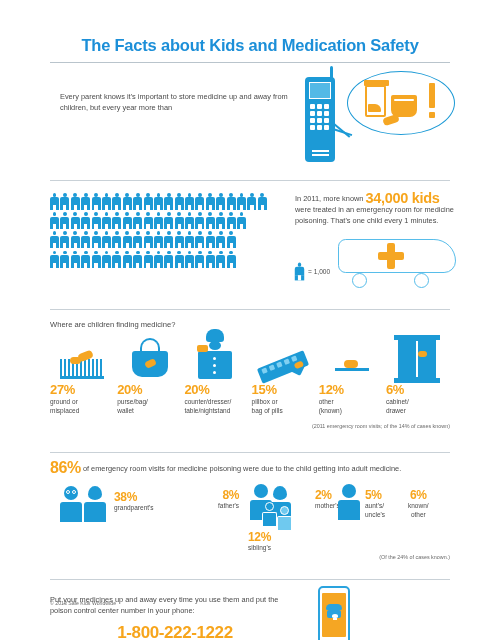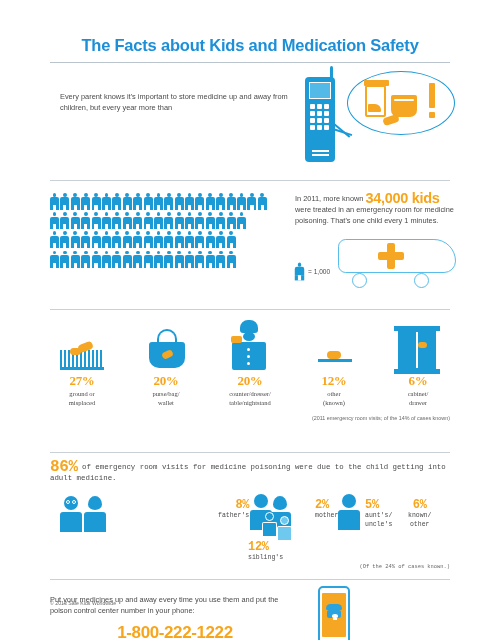--- a/index.html
+++ b/index.html
@@ -80,21 +80,21 @@
   .amb .w1{left:14px;} .amb .w2{left:76px;}
   .cross{position:absolute;left:40px;top:4px;width:26px;height:26px;}
   .cross:before,.cross:after{content:"";position:absolute;background:#f5a623;border-radius:2px;}
   .cross:before{left:9px;top:0;width:8px;height:26px;}
   .cross:after{left:0;top:9px;width:26px;height:8px;}
 
   
   .sec3{position:relative;height:125px;padding-top:10px;}
   .q{font-size:7.6px;color:#4a4a4a;margin-bottom:4px;}
   .places{display:flex;justify-content:space-between;align-items:flex-end;margin-top:6px;}
-  .place{width:64px;text-align:center;font-family:Liberation Serif, serif;}
+  .place{width:64px;}
   .place .art{height:44px;position:relative;}
   .place .pct{color:#f7a51c;font-size:13px;font-weight:bold;margin-top:3px;letter-spacing:-0.3px;}
   .place .lab{font-size:6.5px;line-height:8.5px;color:#4a4a4a;margin-top:1px;}
   .foot{font-size:5.4px;color:#6a6a6a;text-align:right;margin-top:8px;}
 
   .ic-ground{position:absolute;left:10px;bottom:2px;width:44px;height:18px;background:repeating-linear-gradient(90deg,#1c9ad6 0 2px,#fff 2px 4px);}
   .ic-ground:after{content:"";position:absolute;left:0;bottom:-2px;width:44px;height:3px;background:#1c9ad6;}
   .ic-ground .p1{position:absolute;left:18px;top:-7px;width:15px;height:8px;background:#f5a623;border-radius:5px;transform:rotate(-22deg);}
   .ic-ground .p2{position:absolute;left:10px;top:-2px;width:11px;height:7px;background:#f5a623;border-radius:5px;}
 
@@ -119,21 +119,21 @@
   .ic-other{position:absolute;left:16px;bottom:8px;width:34px;height:3px;background:#1c9ad6;}
   .ic-other .p{position:absolute;left:9px;top:-8px;width:14px;height:8px;background:#f5a623;border-radius:5px;}
 
   .ic-cab{position:absolute;left:12px;bottom:0;width:38px;height:40px;background:#1c9ad6;}
   .ic-cab .t{position:absolute;left:-4px;top:-4px;width:46px;height:5px;background:#1c9ad6;}
   .ic-cab .b{position:absolute;left:-4px;bottom:-4px;width:46px;height:5px;background:#1c9ad6;}
   .ic-cab .split{position:absolute;left:18px;top:2px;width:2px;height:36px;background:#fff;}
   .ic-cab .p{position:absolute;left:20px;top:12px;width:9px;height:6px;background:#f5a623;border-radius:4px;}
 
   
-  .sec4{position:relative;height:110px;padding-top:9px;font-family:Liberation Mono, monospace;}
+  .sec4{position:relative;height:110px;padding-top:9px;}
   .lede{font-size:7.4px;color:#4a4a4a;line-height:11px;}
   .lede .pct86{color:#f7a51c;font-size:16px;font-weight:bold;vertical-align:-2px;letter-spacing:-0.4px;}
   .fam{position:relative;height:82px;margin-top:4px;}
   .grp{position:absolute;}
   .fpct{color:#f7a51c;font-size:12px;font-weight:bold;letter-spacing:-0.3px;}
   .flab{font-size:6.5px;line-height:8.5px;color:#4a4a4a;}
 
   .adult{position:relative;width:22px;height:36px;display:inline-block;}
   .adult i{position:absolute;left:4px;top:0;width:14px;height:14px;border-radius:50%;background:#1c9ad6;}
   .adult b{position:absolute;left:0;top:16px;width:22px;height:20px;background:#1c9ad6;border-radius:3px 3px 0 0;}
@@ -701,20 +701,21 @@
       <div class="amb">
         <div class="body"></div>
           <div class="w w1"></div>
           <div class="w w2"></div>
         <div class="cross"></div>
       </div>
     </div>
     <div class="rule thin"></div>
 
     <div class="sec3">
+      <div class="q">Where are children finding medicine?</div>
       <div class="places">
 
         <div class="place">
           <div class="art">
               <div class="ic-ground">
                 <div class="p1"></div>
                 <div class="p2"></div>
               </div>
             </div>
           <div class="pct">27%</div>
@@ -743,20 +744,36 @@
                 <div class="d d1"></div>
                 <div class="d d2"></div>
                 <div class="d d3"></div>
               </div>
             </div>
           <div class="pct">20%</div>
           <div class="lab" style="white-space:pre-line">counter/dresser/
 table/nightstand</div>
         </div>
 
+        <div class="place">
+          <div class="art">
+              <div class="ic-pillbox2"></div>
+              <div class="ic-pillbox">
+                <div class="s n1"></div>
+                <div class="s n2"></div>
+                <div class="s n3"></div>
+                <div class="s n4"></div>
+                <div class="s n5"></div>
+                <div class="p"></div>
+              </div>
+            </div>
+          <div class="pct">15%</div>
+          <div class="lab" style="white-space:pre-line">pillbox or
+bag of pills</div>
+        </div>
 
         <div class="place">
           <div class="art">
               <div class="ic-other">
                 <div class="p"></div>
               </div>
             </div>
           <div class="pct">12%</div>
           <div class="lab" style="white-space:pre-line">other
 (known)</div>
@@ -790,20 +807,24 @@
           <div style="display:flex;align-items:flex-end;gap:2px;">
             <div class="adult">
                 <i></i>
                 <div class="glasses"></div>
                 <b></b>
               </div>
             <div class="adult f">
                 <i></i>
                 <b></b>
               </div>
+            <div style="margin-left:6px;padding-bottom:10px;">
+              <div class="fpct">38%</div>
+              <div class="flab">grandparent's</div>
+            </div>
           </div>
         </div>
 
         <div class="grp" style="left:168px;top:10px;text-align:right;">
           <div class="fpct">8%</div>
           <div class="flab">father's</div>
         </div>
 
         <div class="grp" style="left:200px;top:6px;">
           <div style="position:relative;width:62px;height:46px;">

